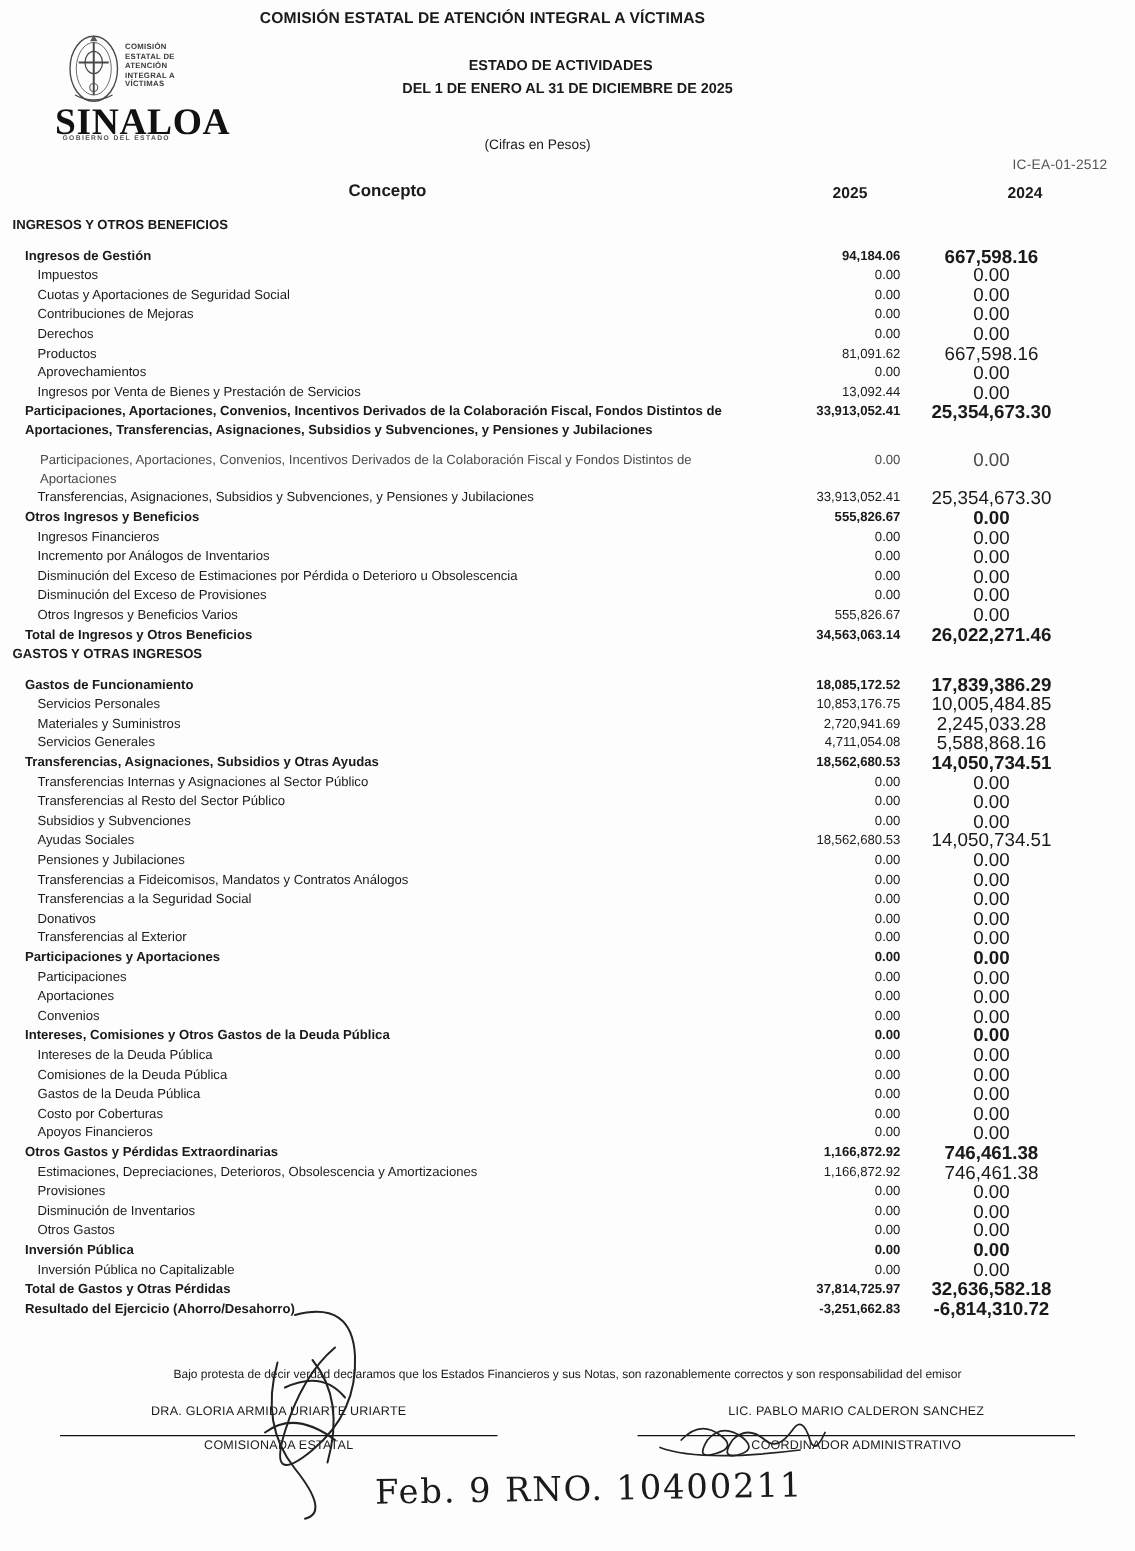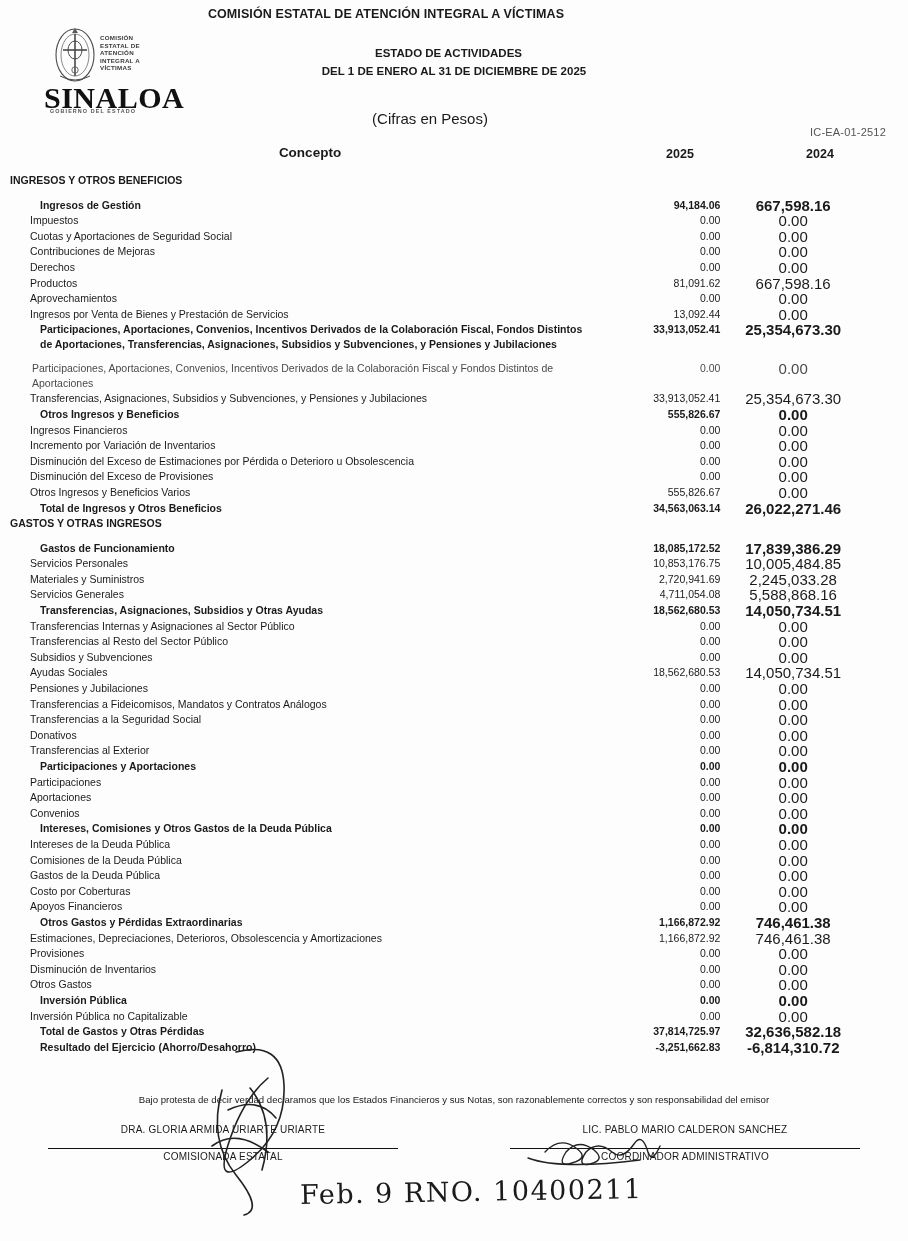--- a/index.html
+++ b/index.html
@@ -48,21 +48,21 @@
     text-align: center;
     font-size: 11.5px;
     font-weight: bold;
   }
   .units {
     position: absolute;
     top: 110px;
     left: 0;
     width: 860px;
     text-align: center;
-    font-size: 15px;
+    font-size: 11px;
   }
   .doc-code {
     position: absolute;
     top: 126px;
     right: 22px;
     font-size: 11px;
     color: #555;
     letter-spacing: .2px;
   }
 
@@ -155,21 +155,21 @@
   .row {
     position: relative;
     display: flex;
     align-items: flex-start;
     min-height: 15.6px;
   }
   .cell-label {
     width: 620px;
     font-size: 10.5px;
     line-height: 15.4px;
-    padding-left: 40px;
+    padding-left: 20px;
     box-sizing: border-box;
     white-space: nowrap;
   }
   .cell-label.wrap { white-space: normal; line-height: 15px; }
   .cell-v1 {
     width: 155px;
     text-align: right;
     font-size: 10.5px;
     line-height: 15.4px;
     padding-right: 20px;
@@ -354,21 +354,21 @@
           <div class="cell-label">Otros Ingresos y Beneficios</div>
           <div class="cell-v1">555,826.67</div>
           <div class="cell-v2">0.00</div>
         </div>
         <div class="row sub">
           <div class="cell-label">Ingresos Financieros</div>
           <div class="cell-v1">0.00</div>
           <div class="cell-v2">0.00</div>
         </div>
         <div class="row sub">
-          <div class="cell-label">Incremento por Variación de Inventarios</div>
+          <div class="cell-label">Incremento por Análogos de Inventarios</div>
           <div class="cell-v1">0.00</div>
           <div class="cell-v2">0.00</div>
         </div>
         <div class="row sub">
           <div class="cell-label">Disminución del Exceso de Estimaciones por Pérdida o Deterioro u Obsolescencia</div>
           <div class="cell-v1">0.00</div>
           <div class="cell-v2">0.00</div>
         </div>
         <div class="row sub">
           <div class="cell-label">Disminución del Exceso de Provisiones</div>

